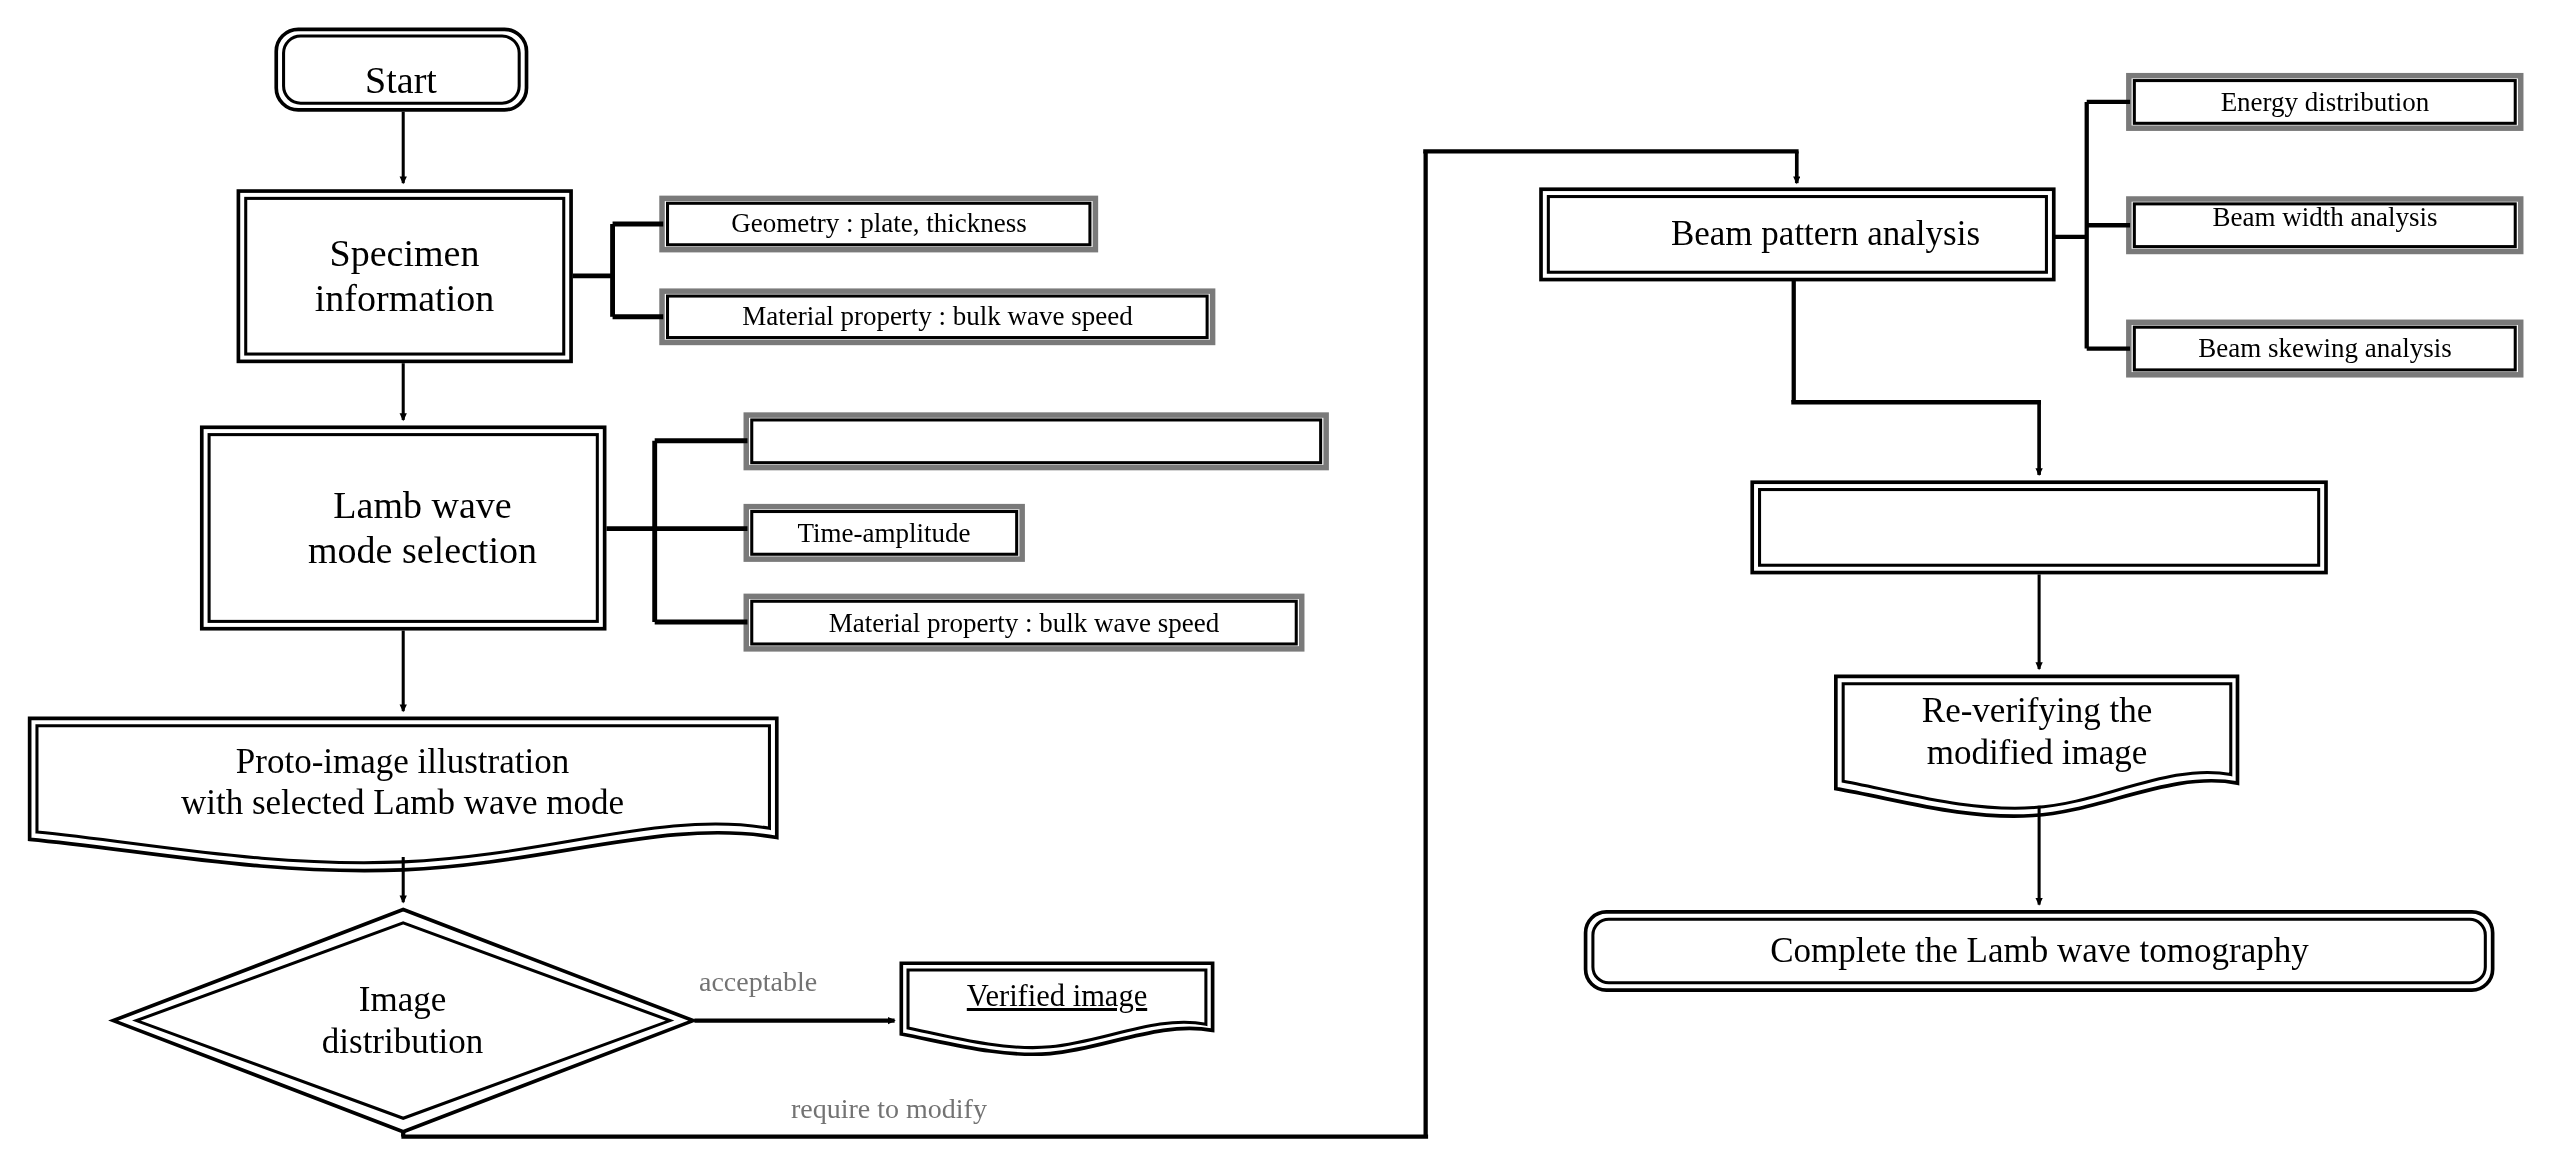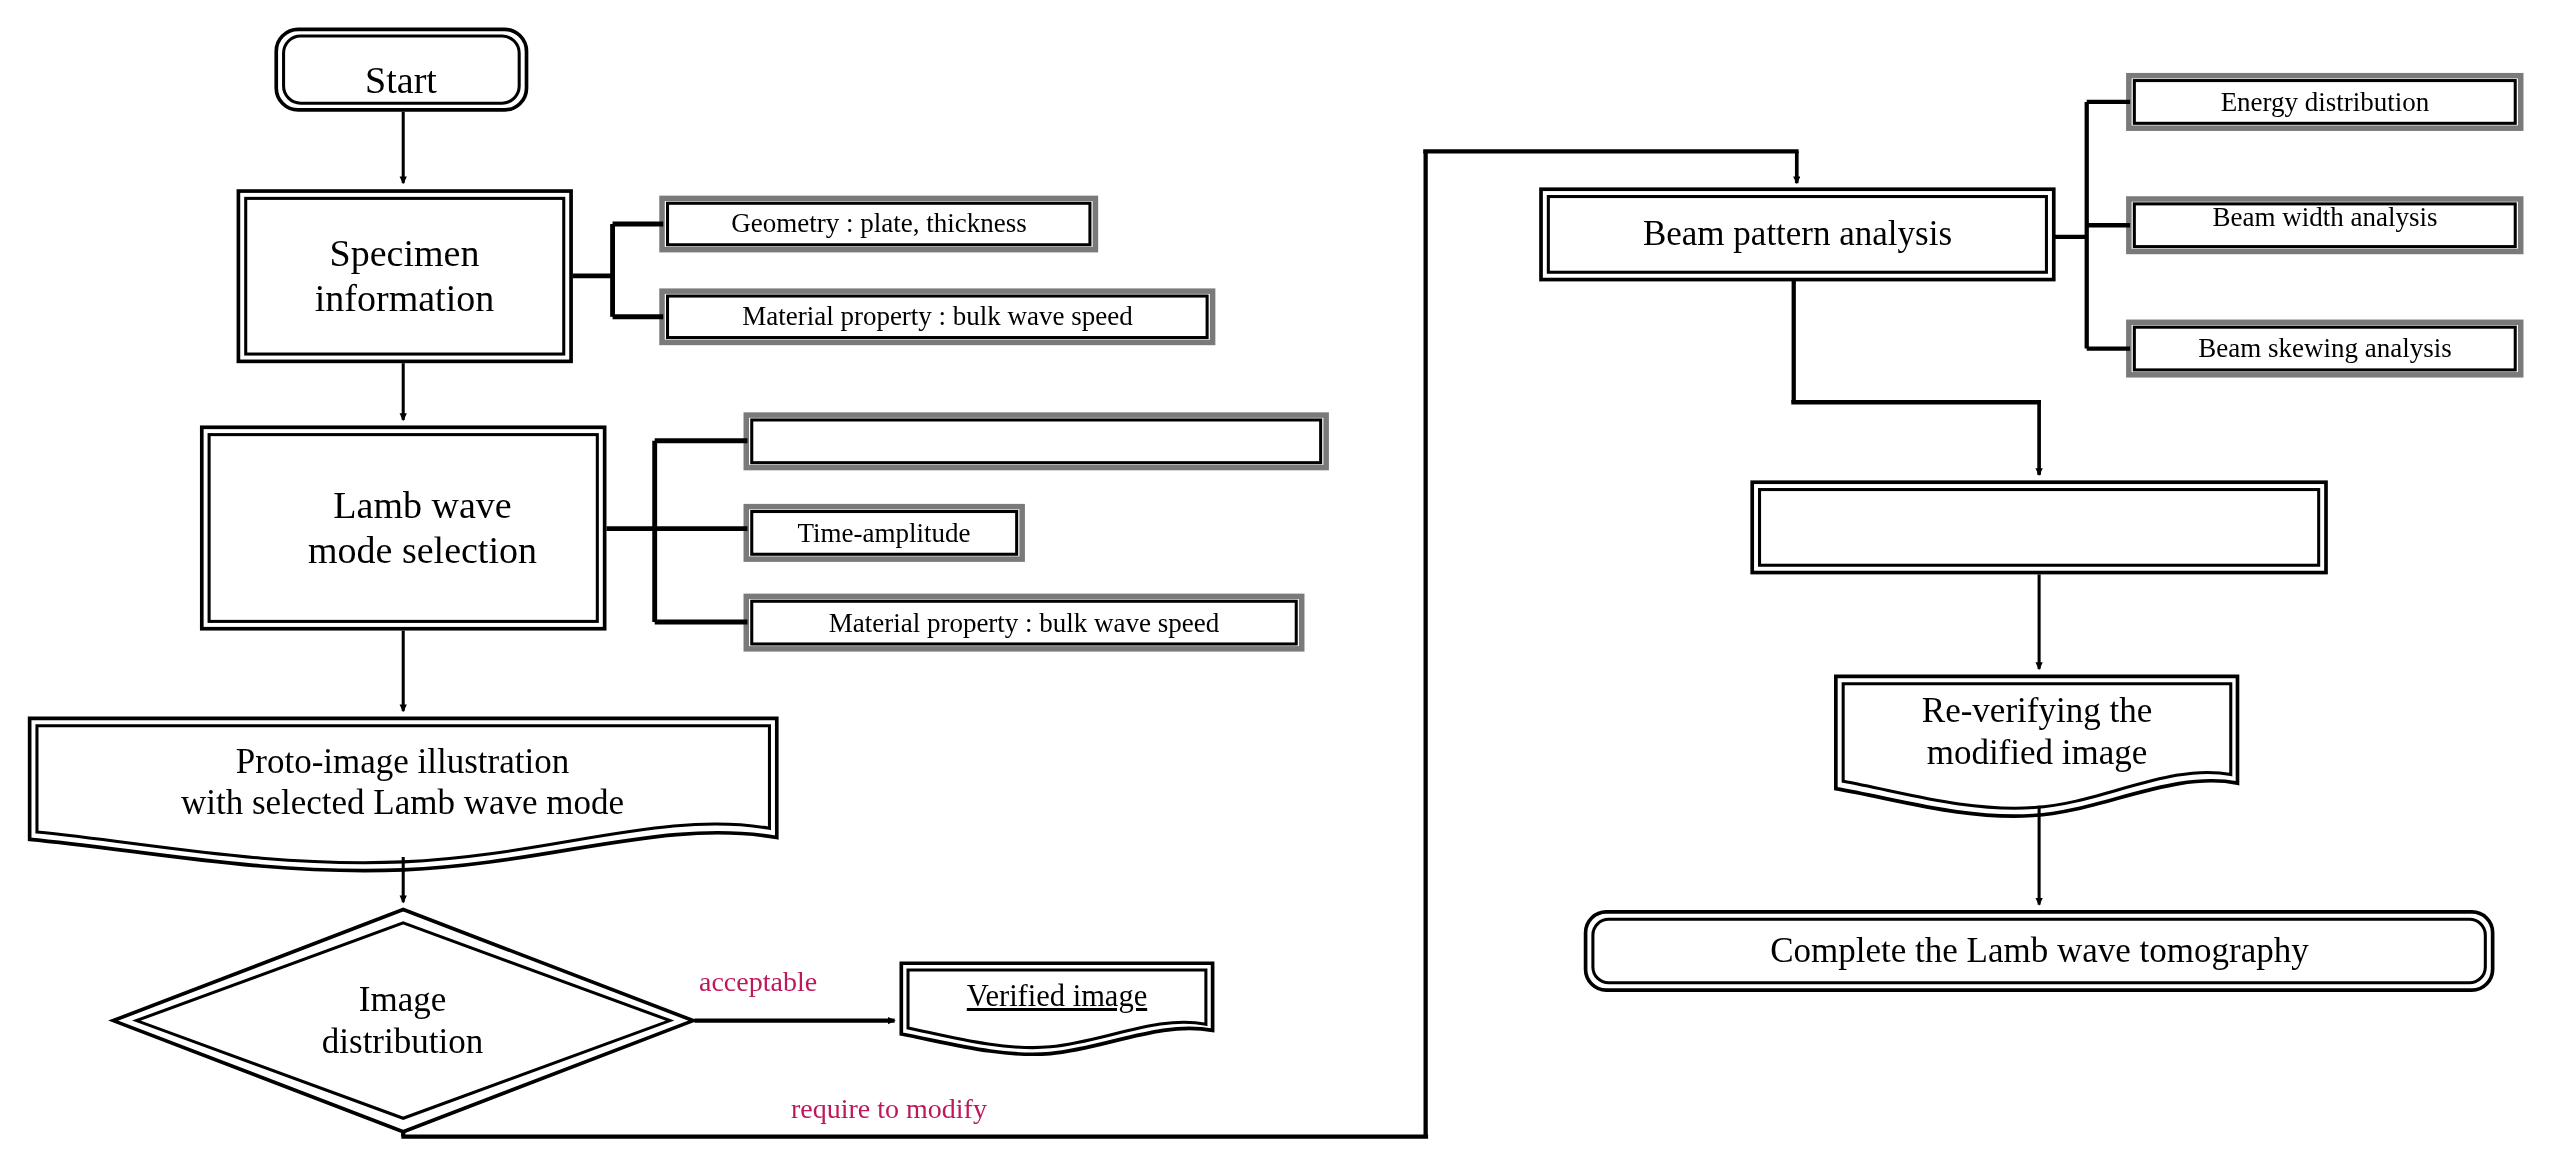--- a/index.html
+++ b/index.html
@@ -35,21 +35,21 @@
     line-height: 1.18;
     pointer-events: none;
     white-space: pre-line;
   }
   .t-xl   { font-size: 38px; }
   .t-lg   { font-size: 35px; }
   .t-md   { font-size: 30.5px; }
   .t-sm   { font-size: 27px; }
   .edge-label {
     position: absolute;
-    color: #be185d;
+    color: #737373;
     font-size: 28px;
     white-space: nowrap;
   }
 </style>
 </head>
 <body>
 
 <div id="canvas">
 
   <svg class="svg-layer" viewBox="0 0 4219 1902" xmlns="http://www.w3.org/2000/svg">
@@ -235,21 +235,21 @@
 
   <div class="node-label t-lg" style="left:244px; top:952px; width:317px; height:137px;">Image
 distribution</div>
 
   <div class="node-label t-md" style="left:908px; top:967px; width:298px; height:59px;text-decoration:underline;">Verified image</div>
 
   <div class="edge-label" style="left:699px; top:966px;">acceptable</div>
 
   <div class="edge-label" style="left:791px; top:1093px;">require to modify</div>
 
-  <div class="node-label t-lg" style="left:1541px; top:189px; width:513px; height:90px;">Beam pattern analysis</div>
+  <div class="node-label t-lg" style="left:1541px; top:189px; width:513px; height:90px;padding-left:28px;">Beam pattern analysis</div>
 
   <div class="node-label t-sm" style="left:2129px; top:76px; width:392px; height:53px;">Energy distribution</div>
 
   <div class="node-label t-sm" style="left:2129px; top:191px; width:392px; height:53px;">Beam width analysis</div>
 
   <div class="node-label t-sm" style="left:2129px; top:322px; width:392px; height:53px;">Beam skewing analysis</div>
 
 
   <div class="node-label t-lg" style="left:1836px; top:679px; width:402px; height:105px;">Re-verifying the
 modified image</div>

